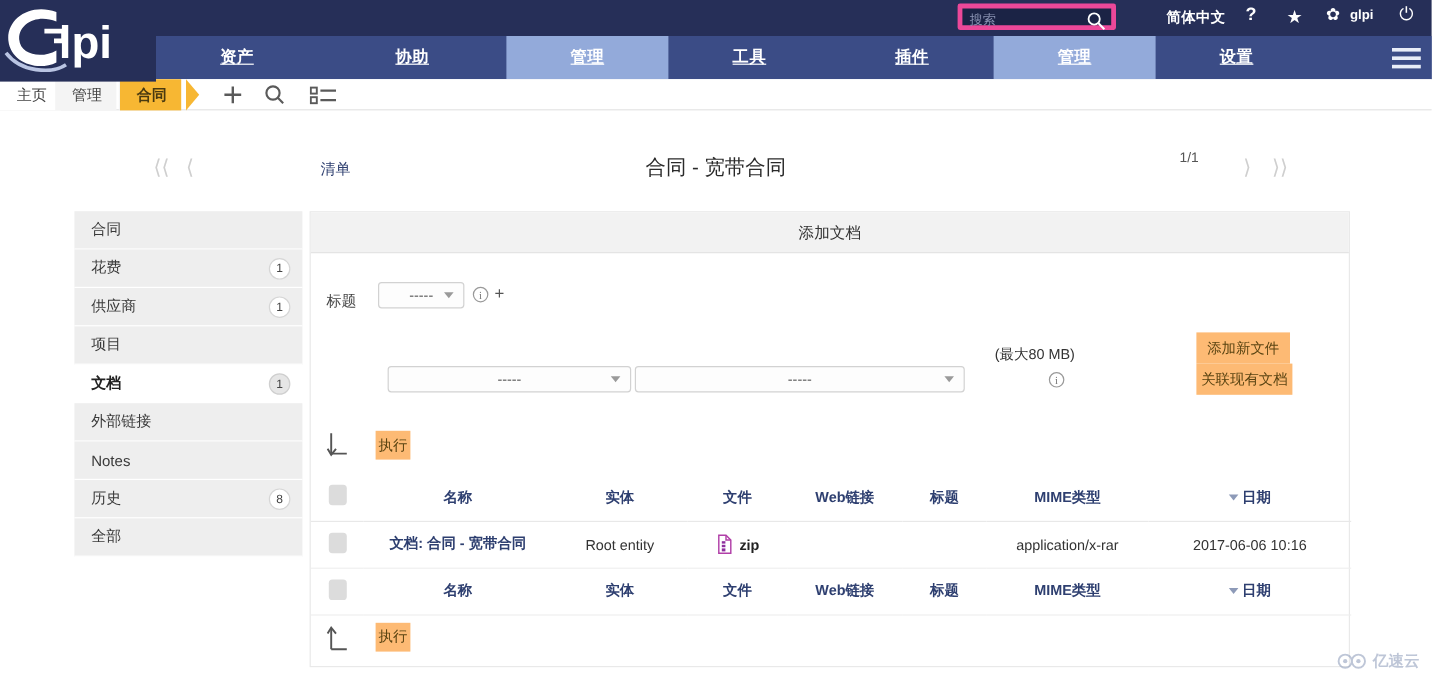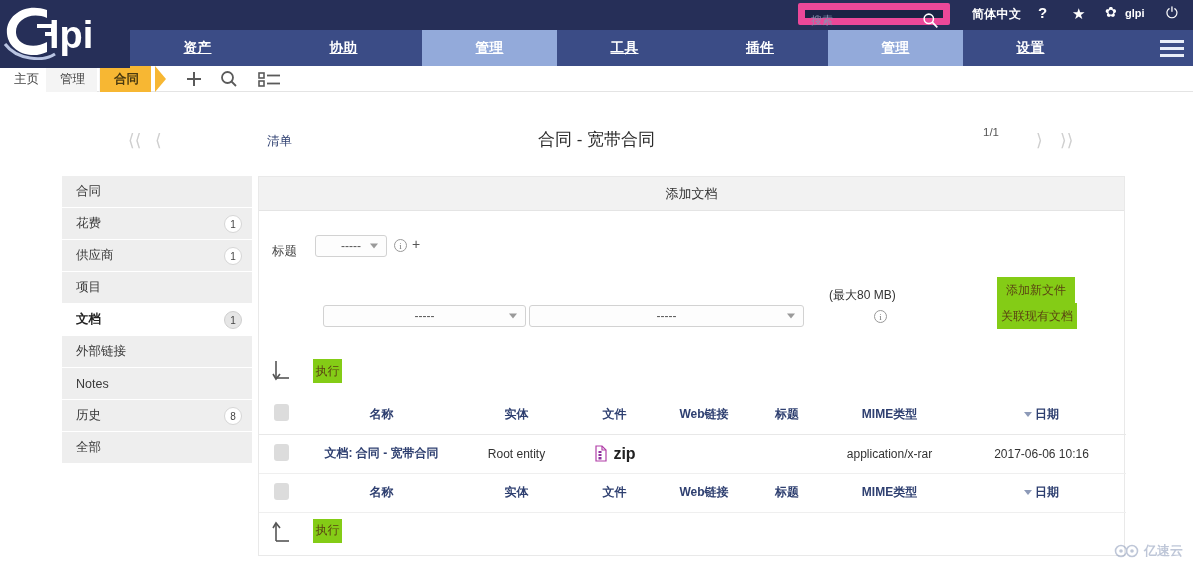--- a/index.html
+++ b/index.html
@@ -16,22 +16,22 @@
   }
   .logo-wrap {
     position: absolute; top: 0; left: 0; width: 130px; height: 68px;
     background: #262f58; z-index: 40; overflow: hidden;
   }
   .logo-glyph {
     position: absolute; left: 3px; top: 4px;
     width: 124px; height: 56px;
   }
   .search-box {
-    position: absolute; left: 798px; top: 3px; width: 152px; height: 22px;
-    background: #1b2345; border: 7px solid #ec4899; border-radius: 2px;
+    position: absolute; left: 798px; top: 3px; width: 132px; height: 22px;
+    background: #1b2345; border: 4px solid #ec4899; border-radius: 2px;
   }
   .search-box input {
     position: absolute; left: 6px; top: 0; width: 126px; height: 20px;
     background: transparent; border: 0; outline: none;
     color: #c9cfe6; font-size: 11px;
     font-family: "Liberation Sans", sans-serif;
   }
   .search-box input::placeholder { color: #8a92b2; }
   .search-icon-btn {
     position: absolute; right: 4px; top: 2px; width: 17px; height: 17px;
@@ -190,21 +190,21 @@
   }
   .browse-btn {
     margin-left: 2px; width: 52px; height: 17px;
     background: linear-gradient(#f3f3f3, #dedede); border: 1px solid #9d9d9d;
     border-radius: 2px; font-size: 10.5px; color: #222;
     display: flex; align-items: center; justify-content: center; cursor: pointer;
   }
   .nofile { margin-left: 10px; font-size: 11.5px; color: #222; }
   .maxsize { position: absolute; left: 570px; top: 76px; font-size: 12px; color: #333; }
   .btn-orange {
-    background: #84cc16; color: #5a4412; font-size: 12px;
+    background: #fdba74; color: #5a4412; font-size: 12px;
     display: flex; align-items: center; justify-content: center;
     cursor: pointer; border: 0;
     font-family: "Liberation Sans", sans-serif;
   }
   .btn-add-new { position: absolute; left: 738px; top: 66px; width: 78px; height: 26px; }
 
   .form-row2 { position: relative; height: 58px; }
   .sel-a { position: absolute; left: 64px; top: 10px; width: 203px; height: 22px; }
   .sel-b { position: absolute; left: 270px; top: 10px; width: 275px; height: 22px; }
   .info-ic2 { position: absolute; left: 615px; top: 15px; }
@@ -226,21 +226,21 @@
     width: 15px; height: 17px; background: #dcdcdc;
     border-radius: 3px; display: inline-block; cursor: pointer;
   }
   .doc-link { color: #2e3f70; font-weight: bold; cursor: pointer; }
   .sort-caret {
     display: inline-block; width: 0; height: 0; margin-right: 3px;
     border-left: 4px solid transparent; border-right: 4px solid transparent;
     border-top: 5px solid #8d9ab8; vertical-align: middle;
   }
   .zip-cell { display: flex; align-items: center; justify-content: center; gap: 5px; }
-  .zip-name { font-size: 16px; font-weight: bold; color: #222; }
+  .zip-name { font-size: 12px; font-weight: bold; color: #222; }
 
   .watermark {
     position: absolute; right: 10px; bottom: 8px;
     display: flex; align-items: center; gap: 4px;
     opacity: .55;
   }
   .wm-text { font-size: 13px; color: #8a99b8; font-weight: bold; }
 </style>
 </head>
 <body>

